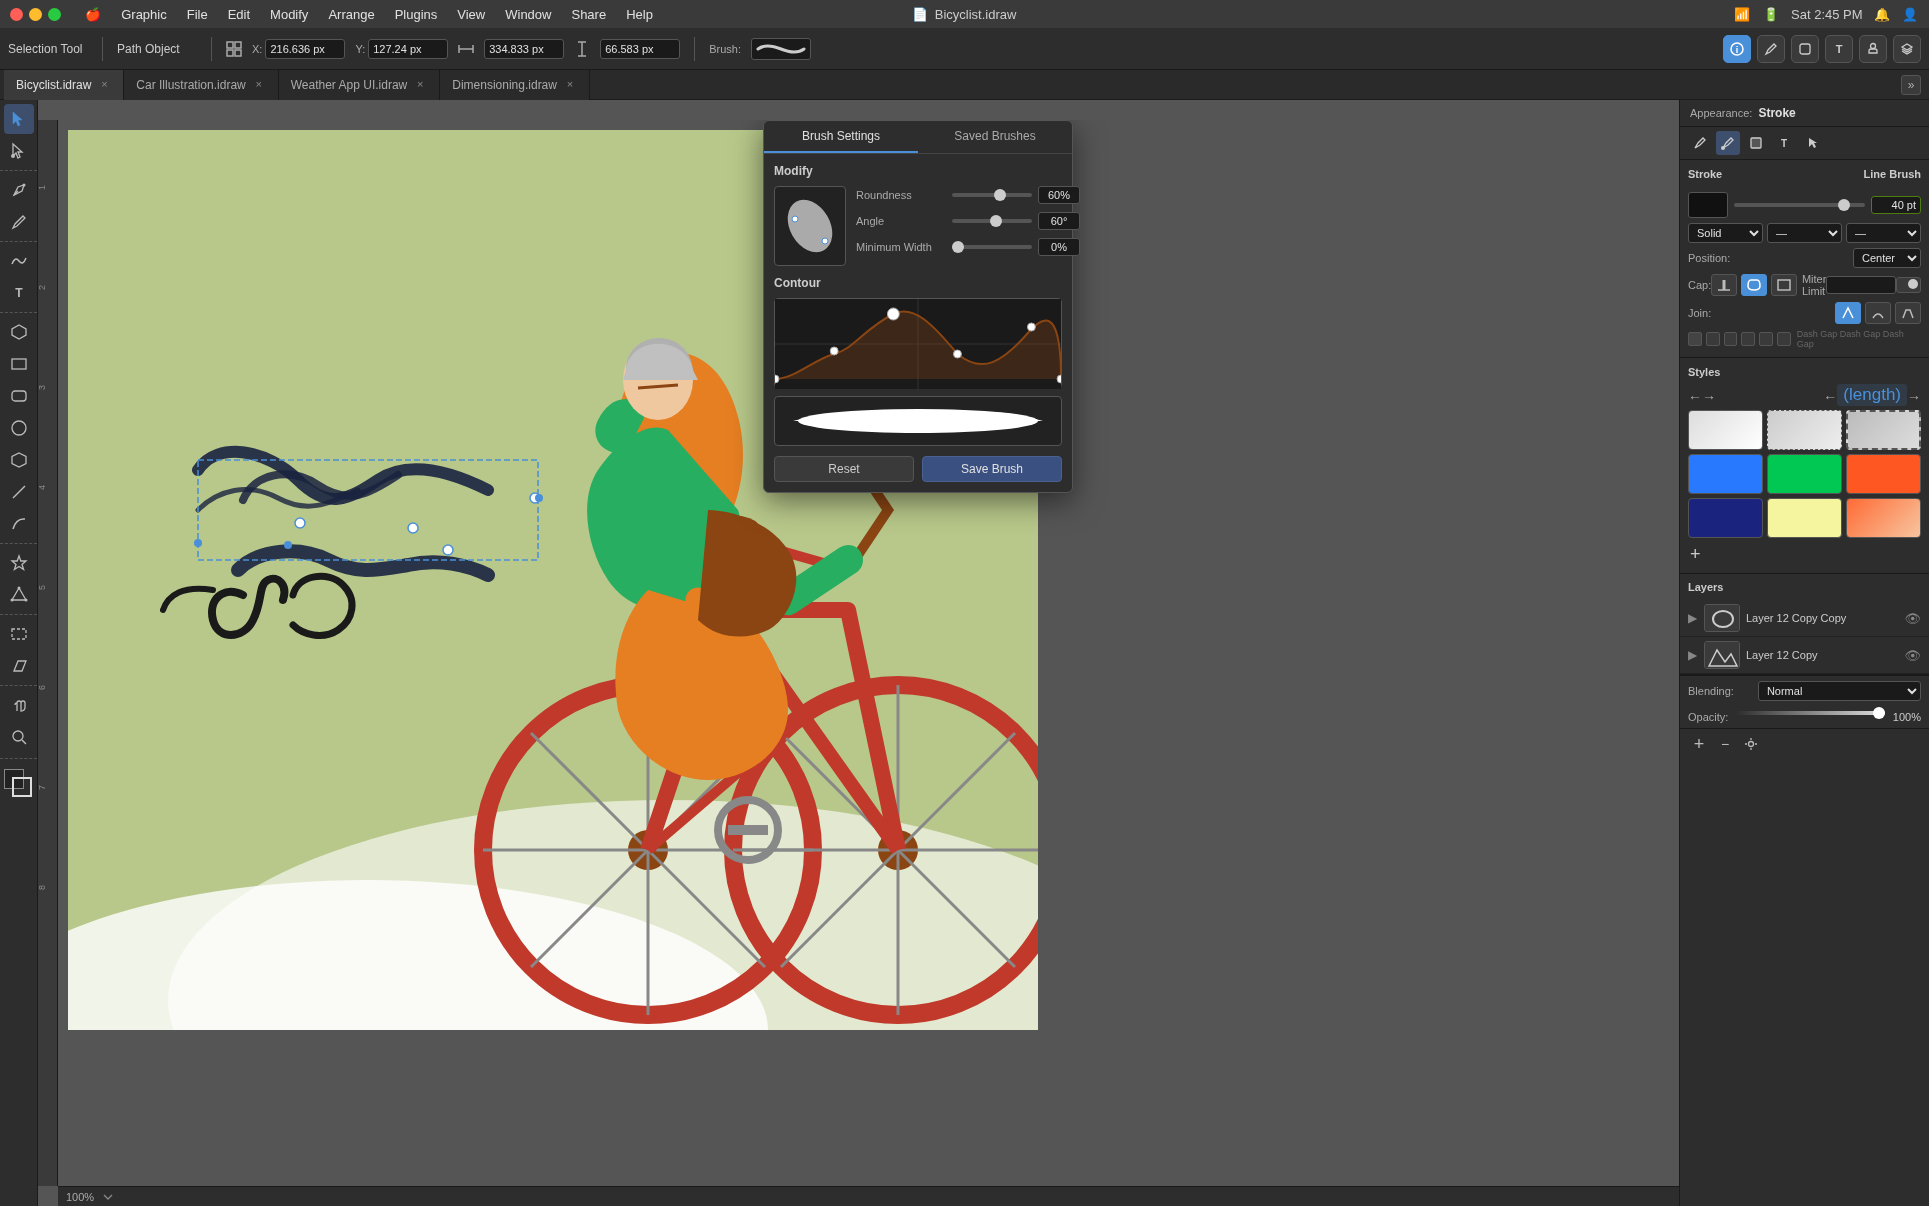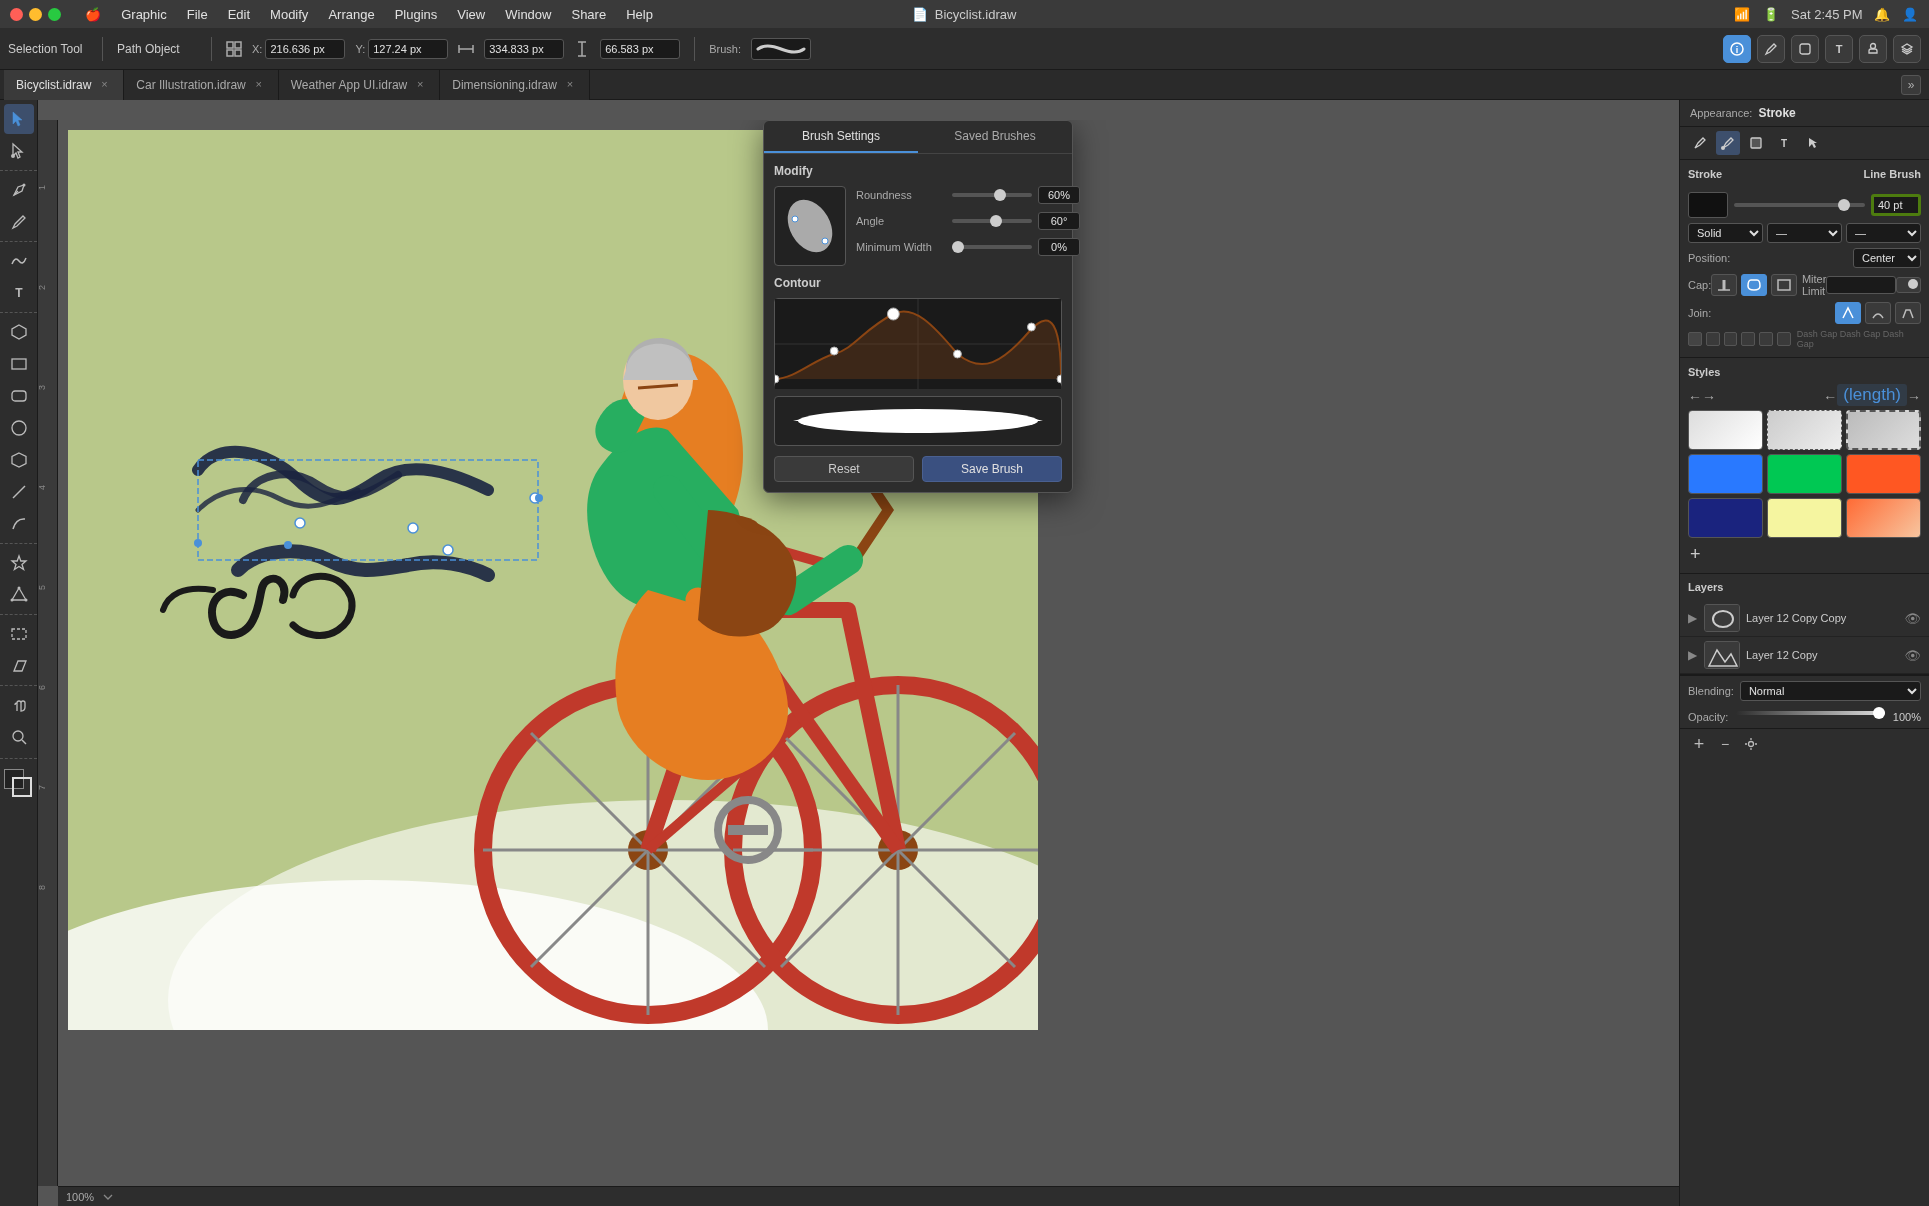--- a/index.html
+++ b/index.html
@@ -286,27 +286,27 @@
     }
     .panel-row {
       display: flex;
       align-items: center;
       justify-content: space-between;
       margin-bottom: 5px;
     }
     .panel-label { font-size: 11px; color: #aaa; }
     .panel-input {
       background: #1a1a1a;
-      border: 3px solid #4d7c0f;
+      border: 1px solid #4d7c0f;
       color: #e0e0e0;
       font-size: 11px;
       padding: 2px 4px;
       border-radius: 3px;
       width: 50px;
-      text-align: left;
+      text-align: right;
     }
     .panel-select {
       background: #1a1a1a;
       border: 1px solid #555;
       color: #e0e0e0;
       font-size: 11px;
       padding: 2px 4px;
       border-radius: 3px;
     }
 
@@ -1282,21 +1282,21 @@
             <path d="M4,24 L12,8 L20,20 L26,12 L32,24 Z" fill="none" stroke="#ccc" stroke-width="1.5"></path>
           </svg>
         </div>
         <span class="layer-name">Layer 12 Copy</span>
         <span class="layer-eye">👁</span>
       </div>
     </div>
 
     <div class="blend-row">
       <span class="panel-label">Blending:</span>
-      <select class="blend-select" style="margin-left:6px;">
+      <select class="blend-select" style="margin-left:24px;">
         <option selected="">Normal</option>
         <option>Multiply</option>
         <option>Screen</option>
         <option>Overlay</option>
       </select>
     </div>
 
     <div class="opacity-row">
       <span class="panel-label">Opacity:</span>
       <div class="opacity-slider" style="flex:1;">

